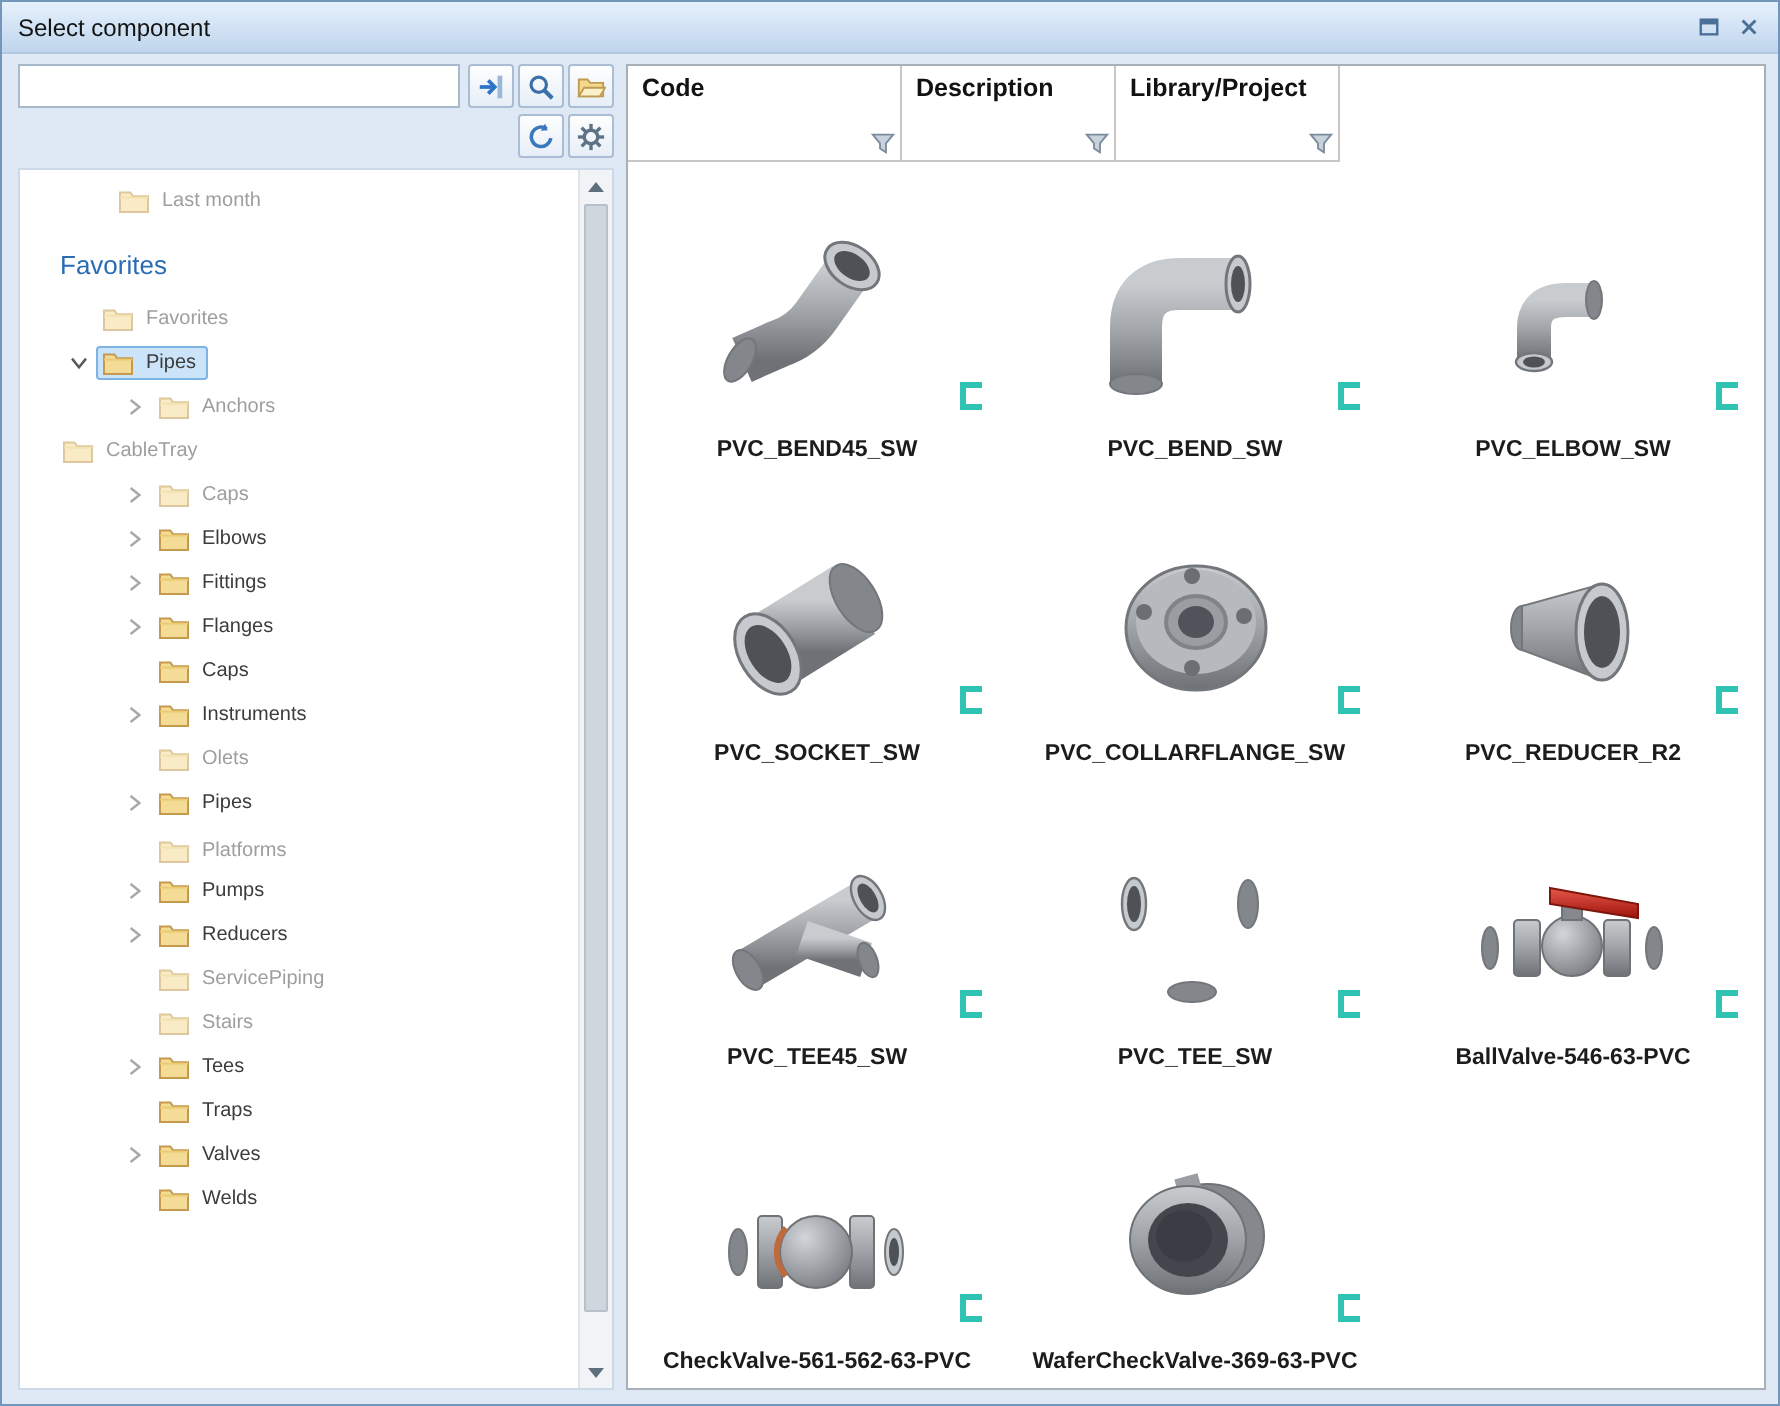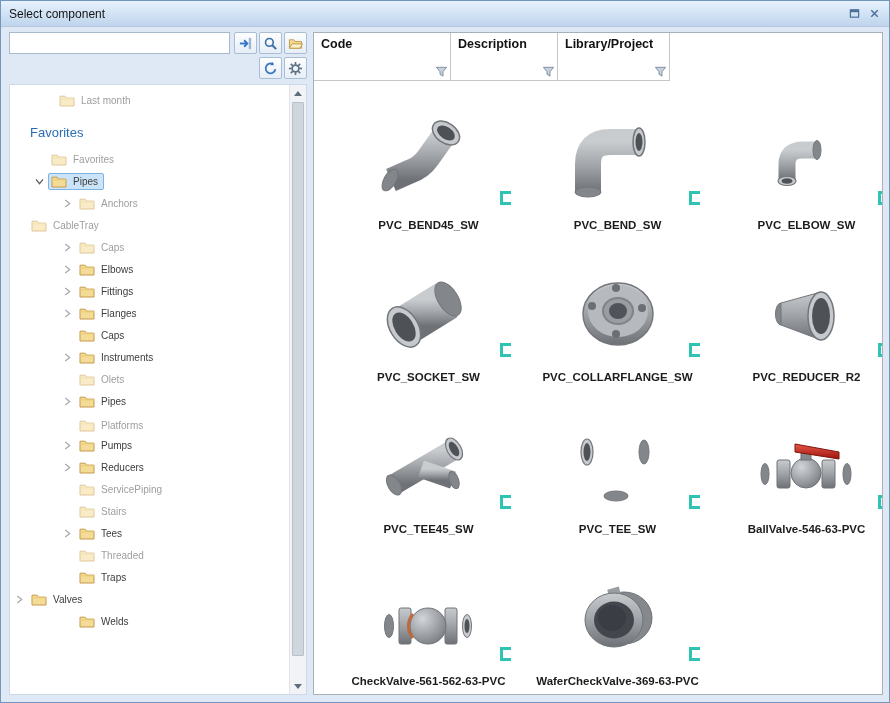--- a/index.html
+++ b/index.html
@@ -50,21 +50,21 @@
   .sb-thumb{ position:absolute; top:1px; left:2px; right:2px; height:96%; background:#cfd6de; border:1px solid #b8c0ca; border-radius:1px; }
 
   
   .right{ flex:1; background:#fff; border:1px solid #a8b0b8; display:flex; flex-direction:column; overflow:hidden;font-weight:bold; }
   .ghead{ display:flex; height:48px; flex:0 0 48px; }
   .gh-cell{ position:relative; border-right:1px solid #c6c6c6; border-bottom:1px solid #c6c6c6; padding:4px 7px; font-size:12.5px; color:#121212; background:#fff; }
   .gh-w0{ width:137px; } .gh-w1{ width:107px; } .gh-w2{ width:112px; }
   .gh-fill{ flex:1; }
   .funnel-btn{ position:absolute; right:1px; bottom:1px; width:16px; height:16px; border:0; background:transparent; display:flex; align-items:center; justify-content:center; padding:0; }
 
-  .grid{ flex:1; display:grid; grid-template-columns:repeat(3,189px); align-content:start; padding-top:4px; overflow:hidden;margin-left:20px; }
+  .grid{ flex:1; display:grid; grid-template-columns:repeat(3,189px); align-content:start; padding-top:4px; overflow:hidden; }
   .gcell{ height:152px; display:flex; flex-direction:column; align-items:center; justify-content:flex-end; padding-bottom:6px; }
   .thumb{ position:relative; width:132px; height:110px; display:flex; align-items:center; justify-content:center; }
   .badge{ position:absolute; right:-16px; bottom:12px; width:11px; height:14px; border:3px solid #2fc3b4; border-right:0; background:transparent; }
   .gcode{ font-size:11.5px; color:#1c1c1c; margin-top:2px; white-space:nowrap; }
 </style>
 </head>
 <body>
 
 <svg width="0" height="0" style="position:absolute">
   <defs>
@@ -440,45 +440,33 @@
               <span class="node">
                 <span class="folder">
                   <svg viewBox="0 0 16 13" width="16" height="13">
                     <path d="M1 2.2 h5.2 l1.3 1.9 H15 V12 H1 z" fill="#f5dc96" stroke="#c49a4f"></path>
                     <path d="M1 4.8 H15" stroke="#e9cb74"></path>
                   </svg>
                 </span>
                 <span class="lbl">Tees</span>
               </span>
             </div>
-            <div class="tree-row muted" style="padding-left: 48px;">
-              <span class="exp"></span>
-              <span class="node">
-                <span class="folder">
-                  <svg viewBox="0 0 16 13" width="16" height="13">
-                    <path d="M1 2.2 h5.2 l1.3 1.9 H15 V12 H1 z" fill="#f5dc96" stroke="#c49a4f"></path>
-                    <path d="M1 4.8 H15" stroke="#e9cb74"></path>
-                  </svg>
-                </span>
-                <span class="lbl">Threaded</span>
-              </span>
-            </div>
             <div class="tree-row" style="padding-left: 48px;">
               <span class="exp"></span>
               <span class="node">
                 <span class="folder">
                   <svg viewBox="0 0 16 13" width="16" height="13">
                     <path d="M1 2.2 h5.2 l1.3 1.9 H15 V12 H1 z" fill="#f5dc96" stroke="#c49a4f"></path>
                     <path d="M1 4.8 H15" stroke="#e9cb74"></path>
                   </svg>
                 </span>
                 <span class="lbl">Traps</span>
               </span>
             </div>
-            <div class="tree-row" style="">
+            <div class="tree-row" style="padding-left: 48px;">
               <span class="exp">
                 <svg viewBox="0 0 8 10" width="7" height="9">
                   <path d="M1.5 1 L6.5 5 L1.5 9" fill="none" stroke="#a8a8a8" stroke-width="1.4"></path>
                 </svg>
               </span>
               <span class="node">
                 <span class="folder">
                   <svg viewBox="0 0 16 13" width="16" height="13">
                     <path d="M1 2.2 h5.2 l1.3 1.9 H15 V12 H1 z" fill="#f5dc96" stroke="#c49a4f"></path>
                     <path d="M1 4.8 H15" stroke="#e9cb74"></path>

